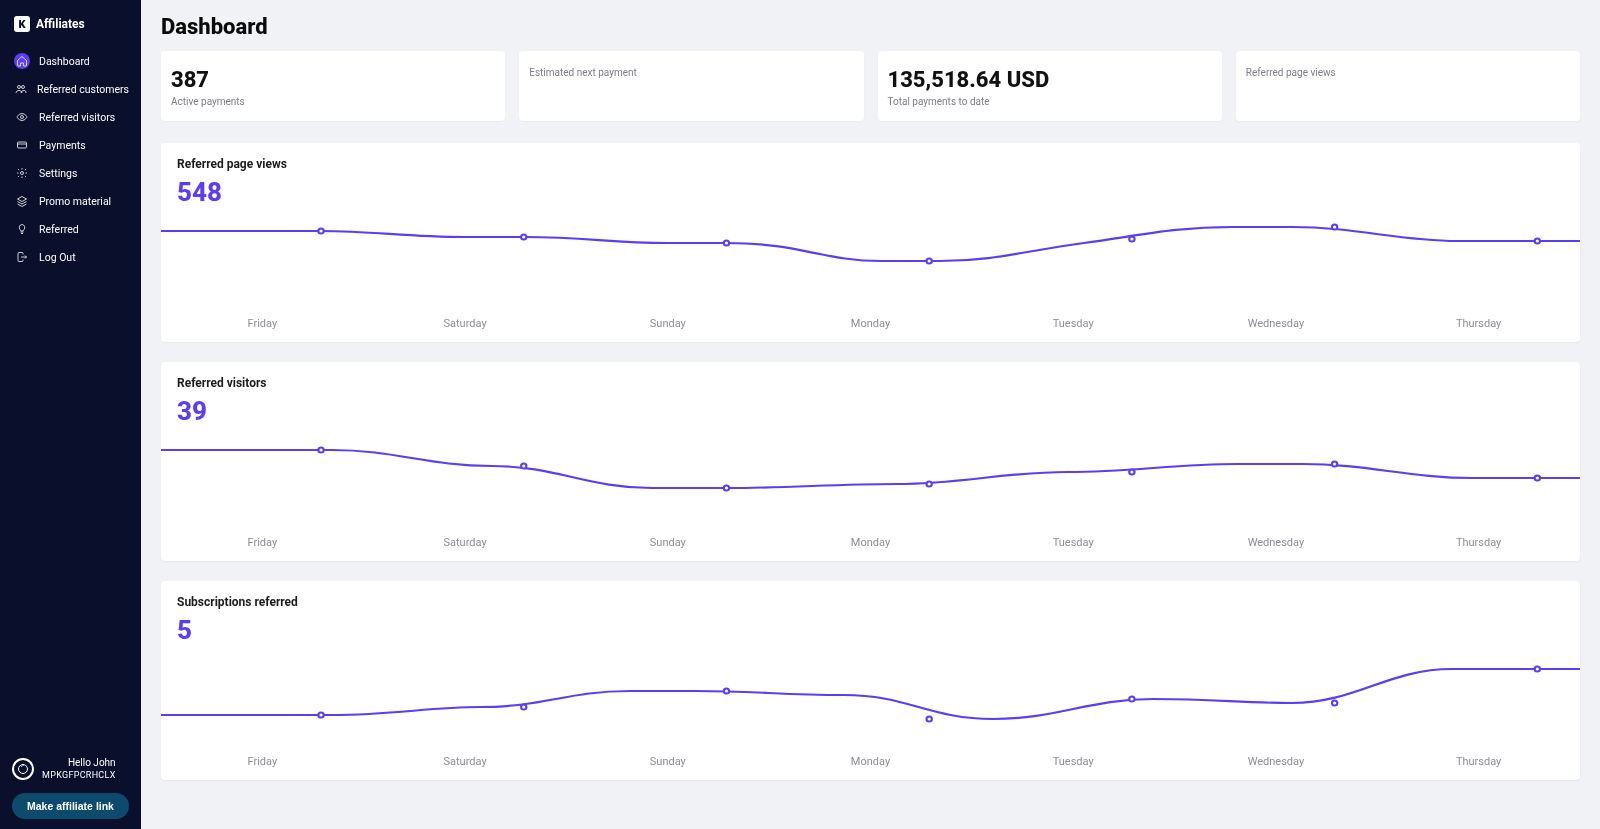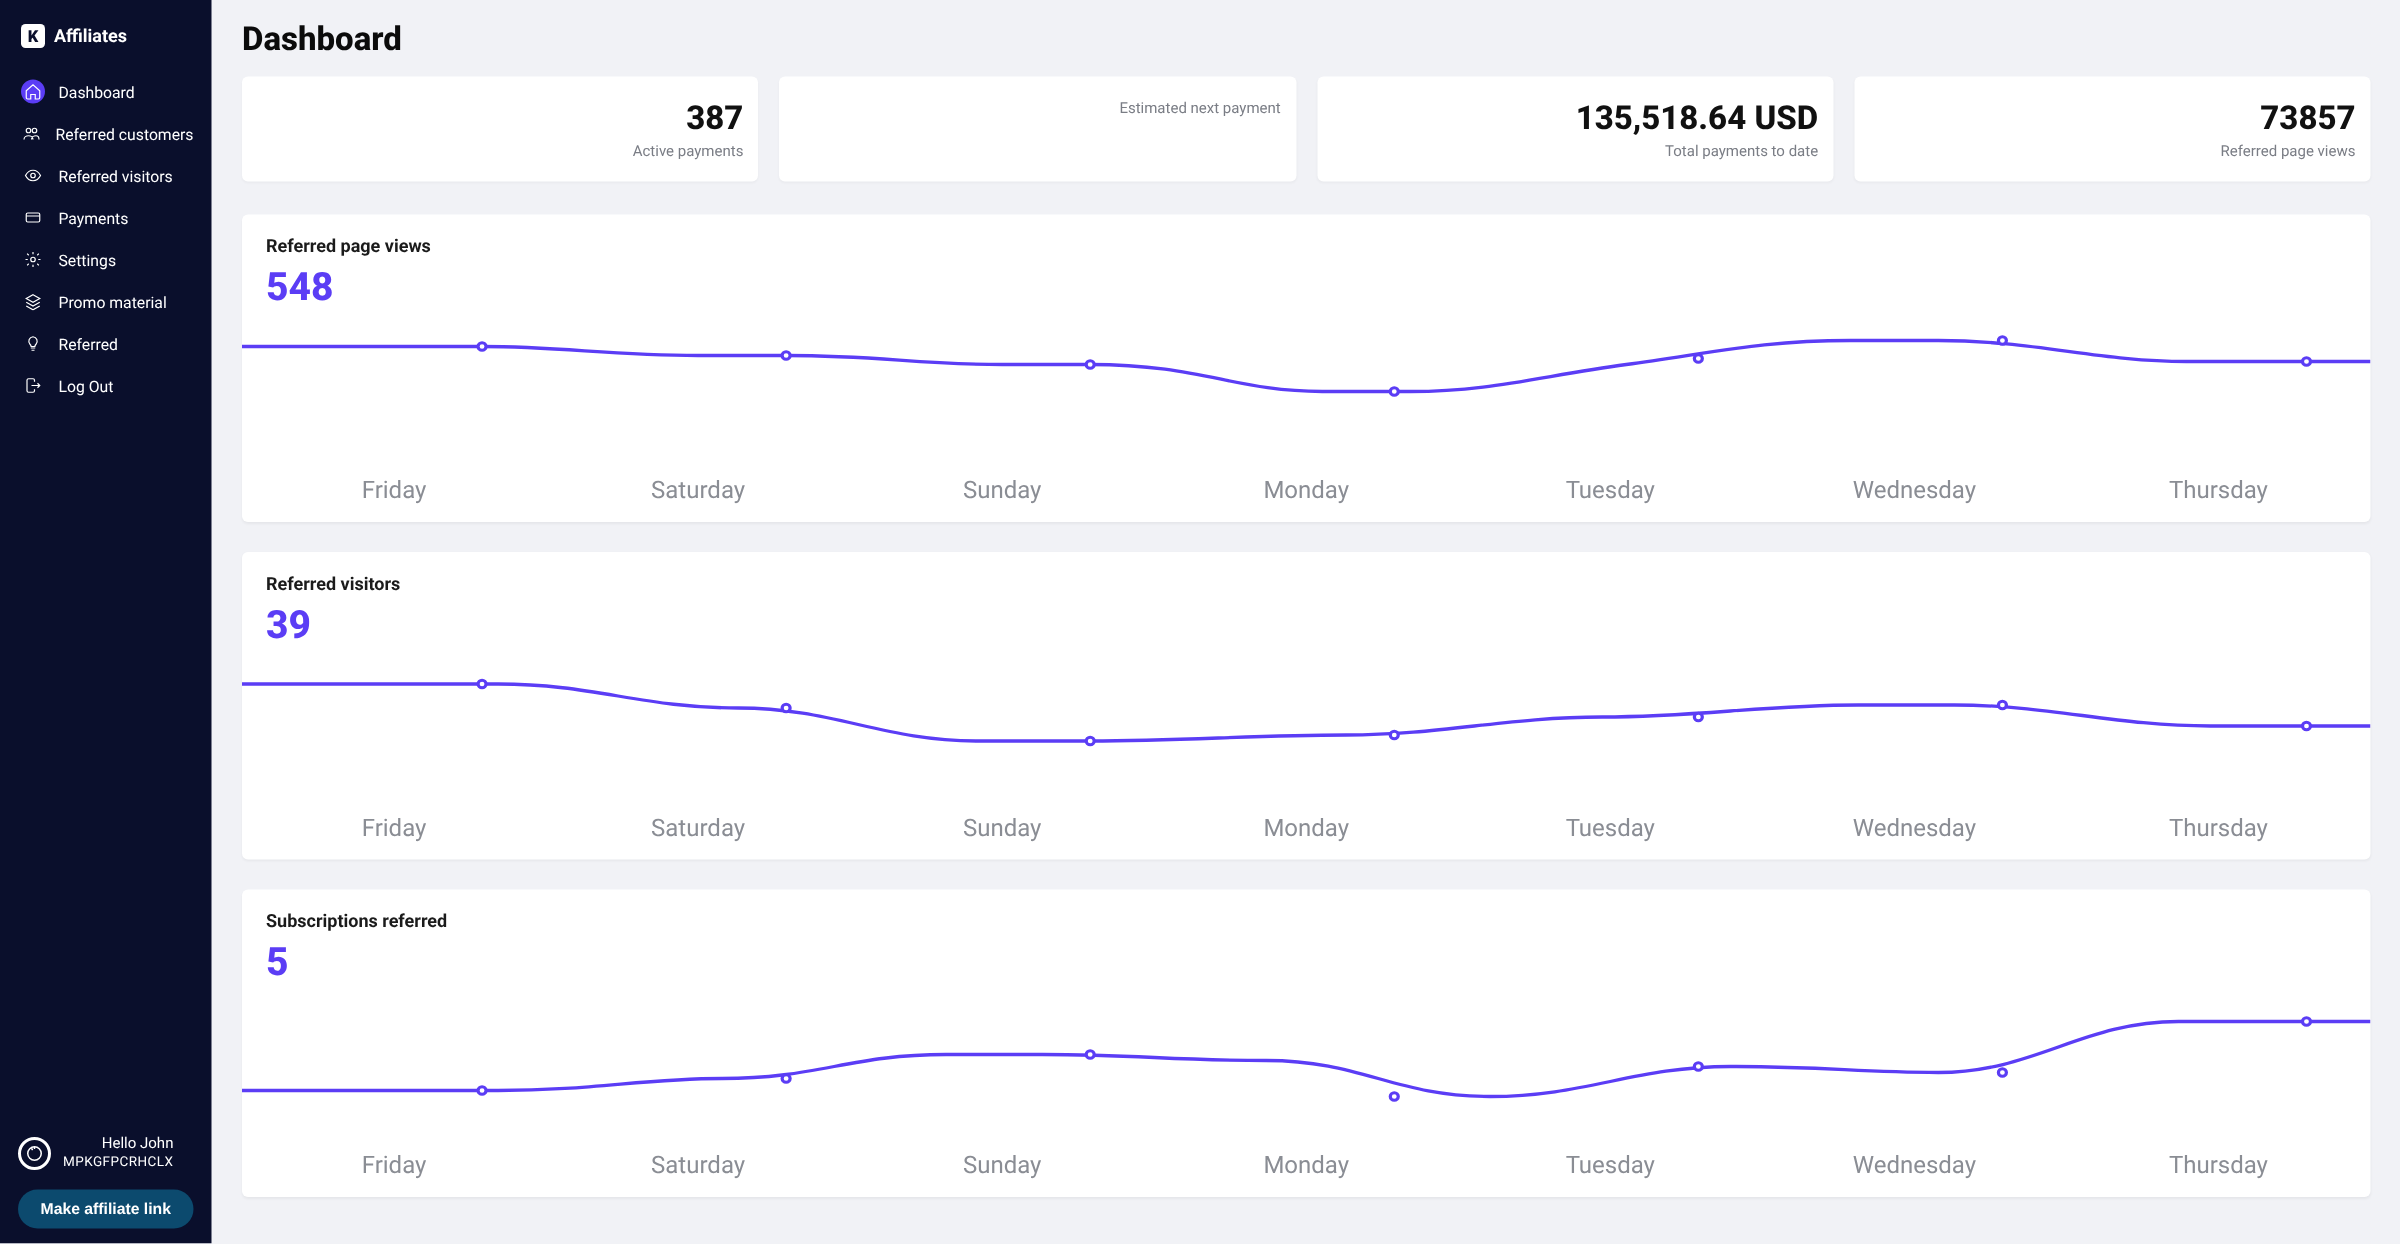--- a/index.html
+++ b/index.html
@@ -108,21 +108,21 @@
   .stat-row {
     display: grid;
     grid-template-columns: repeat(4, 1fr);
     gap: 14px;
     margin-bottom: 22px;
   }
   .stat-card {
     background: #fff;
     border-radius: 4px;
     padding: 16px 10px 14px 10px;
-    text-align: right;
+    text-align: left;
     box-shadow: 0 1px 2px rgba(0,0,0,.04);
   }
   .stat-card .value {
     font-size: 22px;
     font-weight: 800;
     color: #111;
     margin-bottom: 4px;
   }
   .stat-card .label {
     font-size: 10px;
@@ -156,21 +156,21 @@
     width: 100%;
     height: 100%;
     display: block;
   }
   .chart-footer {
     display: grid;
     grid-template-columns: repeat(7, 1fr);
     padding: 8px 0 12px 0;
   }
   .chart-footer span {
-    font-size: 16px;
+    font-size: 11px;
     color: #8a8d94;
     text-align: center;
   }
 </style>
 </head>
 <body>
 
 <aside class="sidebar">
   <div class="brand">
     <span class="logo">K</span>
@@ -275,21 +275,20 @@
       <div class="label">Active payments</div>
     </div>
     <div class="stat-card">
       <div class="label">Estimated next payment</div>
     </div>
     <div class="stat-card">
       <div class="value">135,518.64 USD</div>
       <div class="label">Total payments to date</div>
     </div>
     <div class="stat-card">
-      <div class="value">73857</div>
       <div class="label">Referred page views</div>
     </div>
   </div>
 
   <div class="chart-card">
     <div class="chart-header">
       <div class="chart-title">Referred page views</div>
     </div>
     <div class="chart-big">548</div>
     <div class="chart-body">

